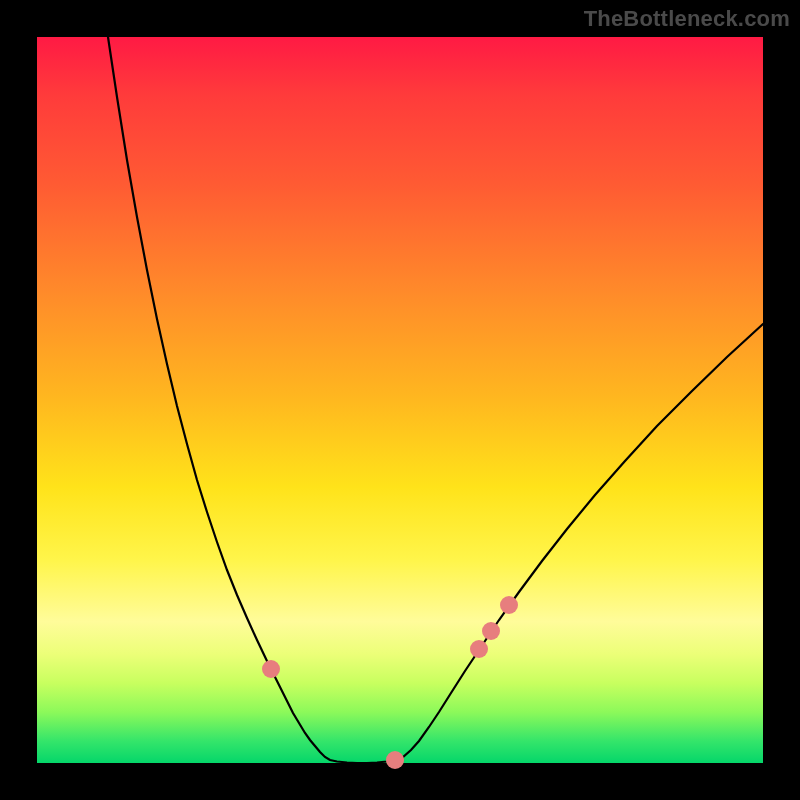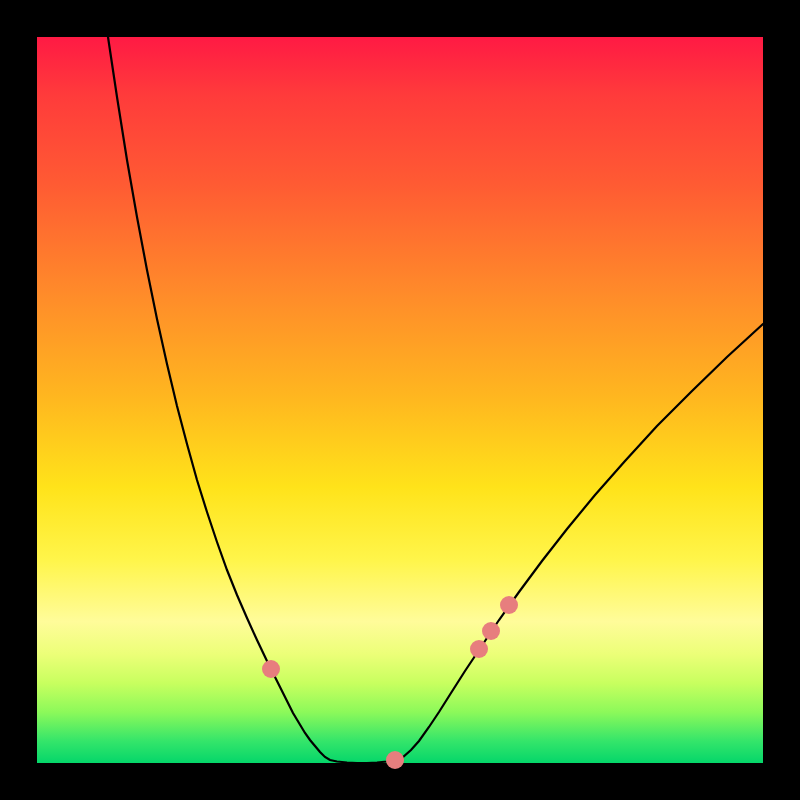--- a/index.html
+++ b/index.html
@@ -66,20 +66,21 @@
   }
   .capsule {
     fill: #e77e7e;
     stroke: none;
   }
 </style>
 </head>
 <body>
 
 <div class="frame">
+  <div class="watermark">TheBottleneck.com</div>
   <div class="plot">
     <svg class="curve" viewBox="0 0 726 726">
       <path id="curve-path" fill="none" stroke="#000" stroke-width="2.2" stroke-linecap="round" d="M71.0 0.0 L80.0 60.0 L90.0 123.0 L100.0 180.0 L110.0 233.0 L120.0 282.0 L130.0 327.0 L140.0 369.0 L150.0 407.0 L160.0 443.0 L170.0 475.0 L180.0 505.0 L190.0 533.0 L200.0 558.0 L210.0 581.0 L220.0 603.0 L230.0 624.0 L240.0 644.0 L248.0 660.0 L256.0 676.0 L262.0 686.0 L268.0 696.0 L273.0 703.0 L278.0 709.0 L283.0 715.0 L288.0 720.0 L293.0 723.0 L293.0 723.0 L300.0 724.5 L310.0 725.5 L320.0 726.0 L330.0 726.0 L340.0 725.5 L350.0 724.5 L360.0 723.0 L360.0 723.0 L366.0 720.0 L374.0 713.0 L382.0 704.0 L392.0 690.0 L402.0 675.0 L414.0 656.0 L428.0 634.0 L444.0 610.0 L462.0 583.0 L482.0 555.0 L505.0 524.0 L530.0 492.0 L558.0 458.0 L588.0 424.0 L620.0 389.0 L655.0 354.0 L690.0 320.0 L726.0 287.0 "></path>
       <g id="markers">
           <line x1="194" y1="543" x2="200" y2="558" stroke="#e77e7e" stroke-width="18" stroke-linecap="round" class="capsule"></line>
           <line x1="208" y1="577" x2="228" y2="620" stroke="#e77e7e" stroke-width="18" stroke-linecap="round" class="capsule"></line>
           <line x1="236" y1="636" x2="240" y2="644" stroke="#e77e7e" stroke-width="18" stroke-linecap="round" class="capsule"></line>
           <line x1="248" y1="660" x2="268" y2="696" stroke="#e77e7e" stroke-width="18" stroke-linecap="round" class="capsule"></line>
           <circle cx="234" cy="632" r="9" class="dot"></circle>
           <line x1="280" y1="713" x2="307" y2="725" stroke="#e77e7e" stroke-width="18" stroke-linecap="round" class="capsule"></line>

